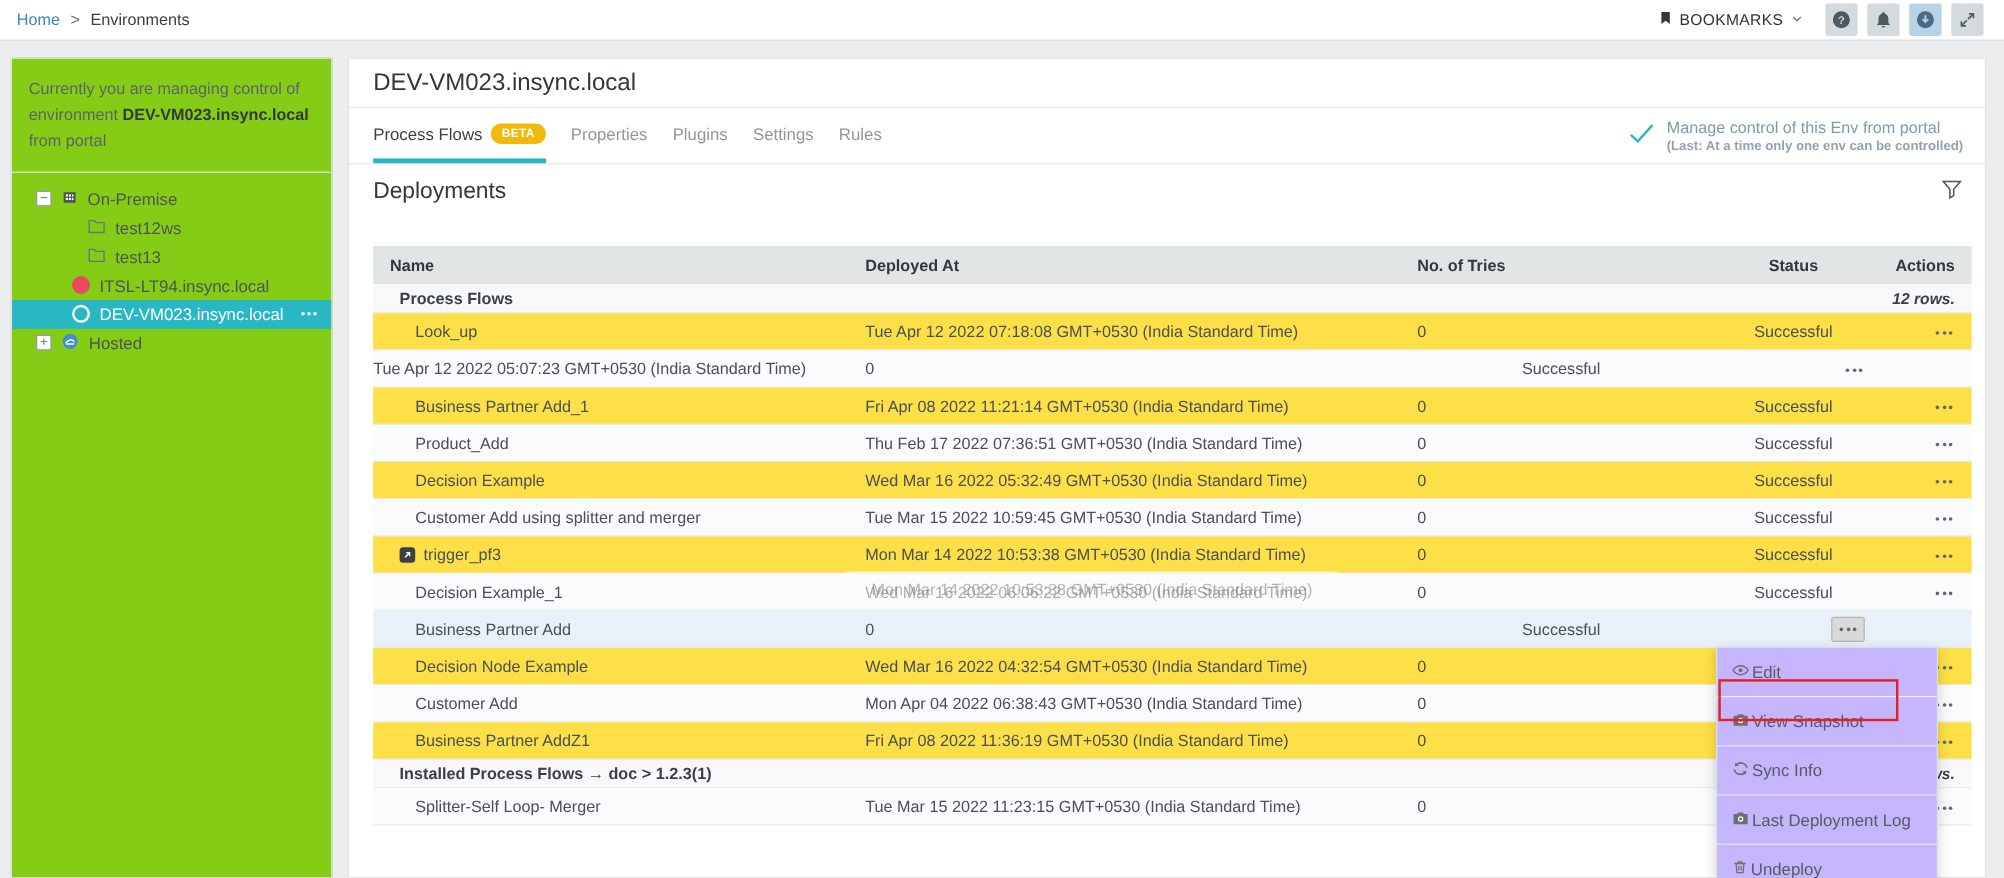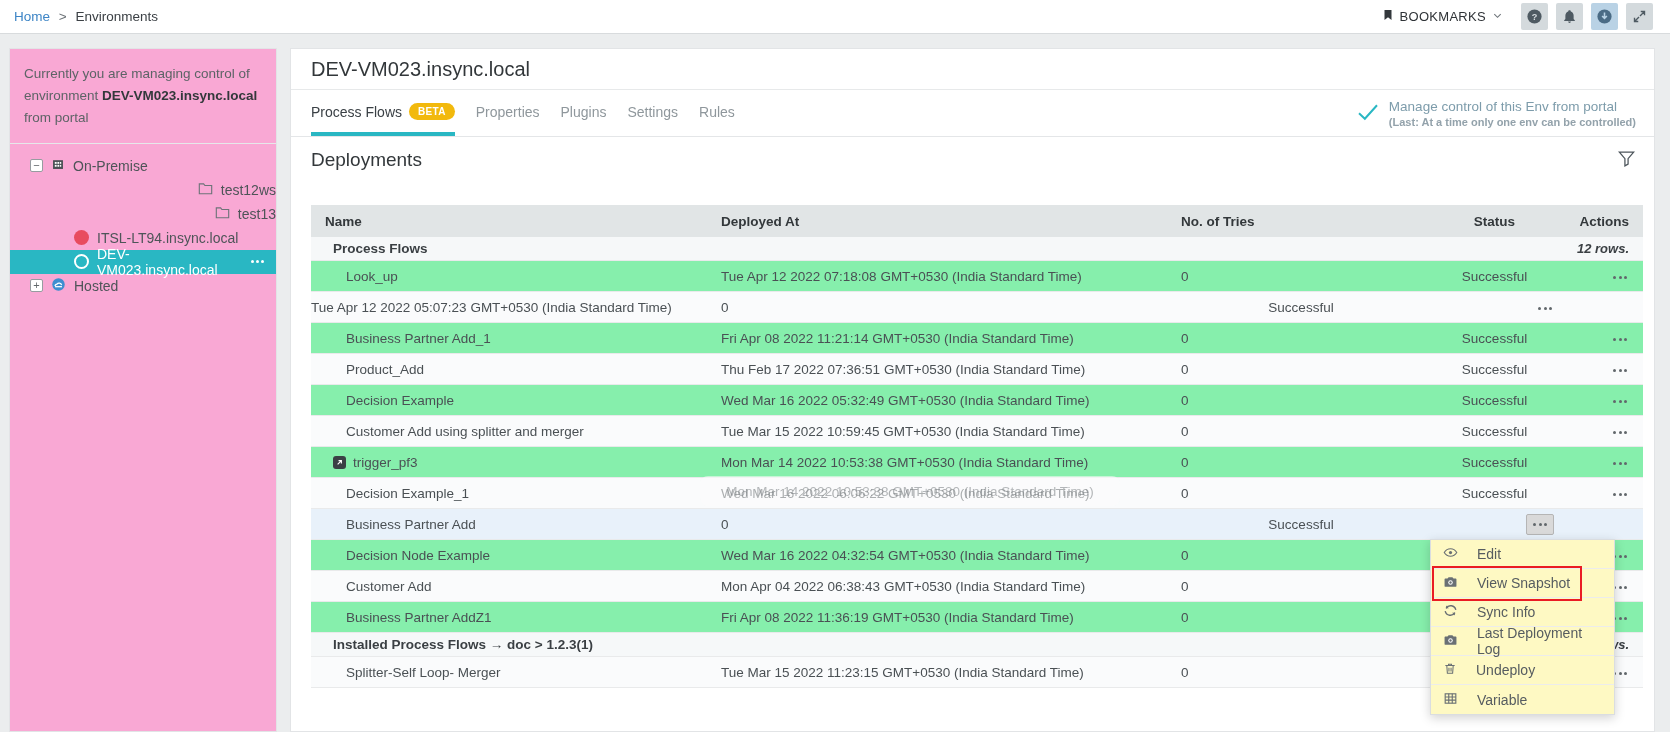--- a/index.html
+++ b/index.html
@@ -17,31 +17,31 @@
   .top-right { display:flex; align-items:center; gap:8px; }
   .bookmarks { display:flex; align-items:center; gap:6px; font-size:13px;
     color:#2f3337; letter-spacing:.3px; cursor:pointer; margin-right:10px; }
   .tbtn { width:27px; height:27px; border:none; border-radius:2px; background:#d4dadd;
     display:flex; align-items:center; justify-content:center; cursor:pointer; color:#4e5a62; }
   .tbtn.active { background:#b9d2e5; }
   .tbtn svg { display:block; }
 
   
   .sidebar { position:absolute; left:9px; top:48px; width:268px; height:684px;
-    background:#f9a8d4; border:1px solid #e2e4e6; }
+    background:#84cc16; border:1px solid #e2e4e6; }
   .main { position:absolute; left:290px; top:48px; width:1365px; height:684px;
     background:#fff; border:1px solid #e2e4e6; }
 
   
   .notice { padding:14px 14px 12px 14px; font-size:13.5px; line-height:1.62; color:#5d6366; }
   .notice b { color:#33383b; }
   .side-sep { border:none; border-top:1px solid #e6e8ea; margin:2px 0 10px 0; }
   .tree { font-size:14px; color:#4e5458; }
   .trow-side { height:24px; display:flex; align-items:center; gap:8px; cursor:pointer; }
-  .ind0 { padding-left:20px; } .ind1f { padding-left:41px;justify-content:flex-end; } .ind1d { padding-left:64px; }
+  .ind0 { padding-left:20px; } .ind1f { padding-left:63px; } .ind1d { padding-left:50px; }
   .expander { width:13px; height:13px; border:1px solid #979ca0; border-radius:2px;
     font-size:11px; line-height:11px; color:#62686c; background:#fff; text-align:center;
     flex:0 0 13px; cursor:pointer; }
   .dot { width:15px; height:15px; border-radius:50%; flex:0 0 15px; }
   .dot.red { background:#e84b5f; }
   .ring { width:15px; height:15px; border-radius:50%; border:2px solid #fff; flex:0 0 15px; }
   .sel { background:#29b7c3; color:#fff; }
   .sel .lbl { color:#fff; }
   .side-dots { margin-left:auto; margin-right:12px; display:flex; gap:2px; }
   .side-dots i { width:3px; height:3px; border-radius:50%; background:#fff; display:block; }
@@ -75,40 +75,40 @@
   .thead .c, .trow .c { padding-left:0; }
   .c.name { padding-left:14px; display:flex; align-items:center; gap:7px; }
   .trow .c.name { padding-left:35px; }
   .trow .c.name.hasicon { padding-left:22px; }
   .c.status { text-align:center; }
   .c.act { text-align:right; padding-right:14px; font-weight:bold; }
   .grow { height:24px; background:#f6f8f9; display:flex; align-items:center;
     justify-content:space-between; border-bottom:1px solid #e9eaeb; }
   .glabel { font-weight:bold; color:#3a3f43; padding-left:22px; }
   .gcount { font-weight:bold; font-style:italic; font-size:13px; color:#3a3f43; padding-right:14px; }
-  .trow { height:31px; background:#86efac; border-bottom:1px solid #e9eaeb; color:#4a5054; }
+  .trow { height:31px; background:#fde047; border-bottom:1px solid #e9eaeb; color:#4a5054; }
   .trow.alt { background:#fafbfc; }
   .trow.hl { background:#e8f1fa; }
   .dots { border:none; background:transparent; display:inline-flex; gap:2.5px; align-items:center;
     padding:6px 2px; cursor:pointer; }
   .dots i { width:3px; height:3px; border-radius:50%; background:#61676b; display:block; }
   .dots.boxed { background:#d9d9d9; border:1px solid #b5b5b5; border-radius:2px; padding:8px 6px; }
   .trig-ico { width:13px; height:13px; border-radius:3px; background:#3b4045; flex:0 0 13px;
     display:flex; align-items:center; justify-content:center; }
 
   
   .ghost { position:absolute; left:700px; top:476px; width:420px; height:30px;
     background:rgba(252,252,252,0.55); border-radius:8px; display:flex; align-items:center;
     justify-content:center; font-size:13.5px; color:rgba(120,126,130,0.55); z-index:4; pointer-events:none; }
 
   
   .menu { position:absolute; left:1430px; top:539px; width:185px; background:#fff;
     border:1px solid #dadde0; box-shadow:0 3px 10px rgba(0,0,0,0.18); z-index:20; }
-  .mitem { height:29px; display:flex; align-items:center; gap:19px; padding:0 12px;
-    font-size:14px; color:#565c60; border-bottom:1px solid #ececec; cursor:pointer; background:#fef9c3; }
+  .mitem { height:41px; display:flex; align-items:center; gap:2px; padding:0 12px;
+    font-size:14px; color:#565c60; border-bottom:1px solid #ececec; cursor:pointer; background:#c4b5fd; }
   .mitem:last-child { border-bottom:none; }
   .mitem svg { flex:0 0 15px; color:#6a7074; }
   .mitem .lite { color:#9aa0a4; }
   .redbox { position:absolute; left:1432px; top:566px; width:150px; height:35px;
     border:2px solid #ea1c24; z-index:30; pointer-events:none; }
 </style>
 </head>
 <body>
 
 <div class="topbar">

